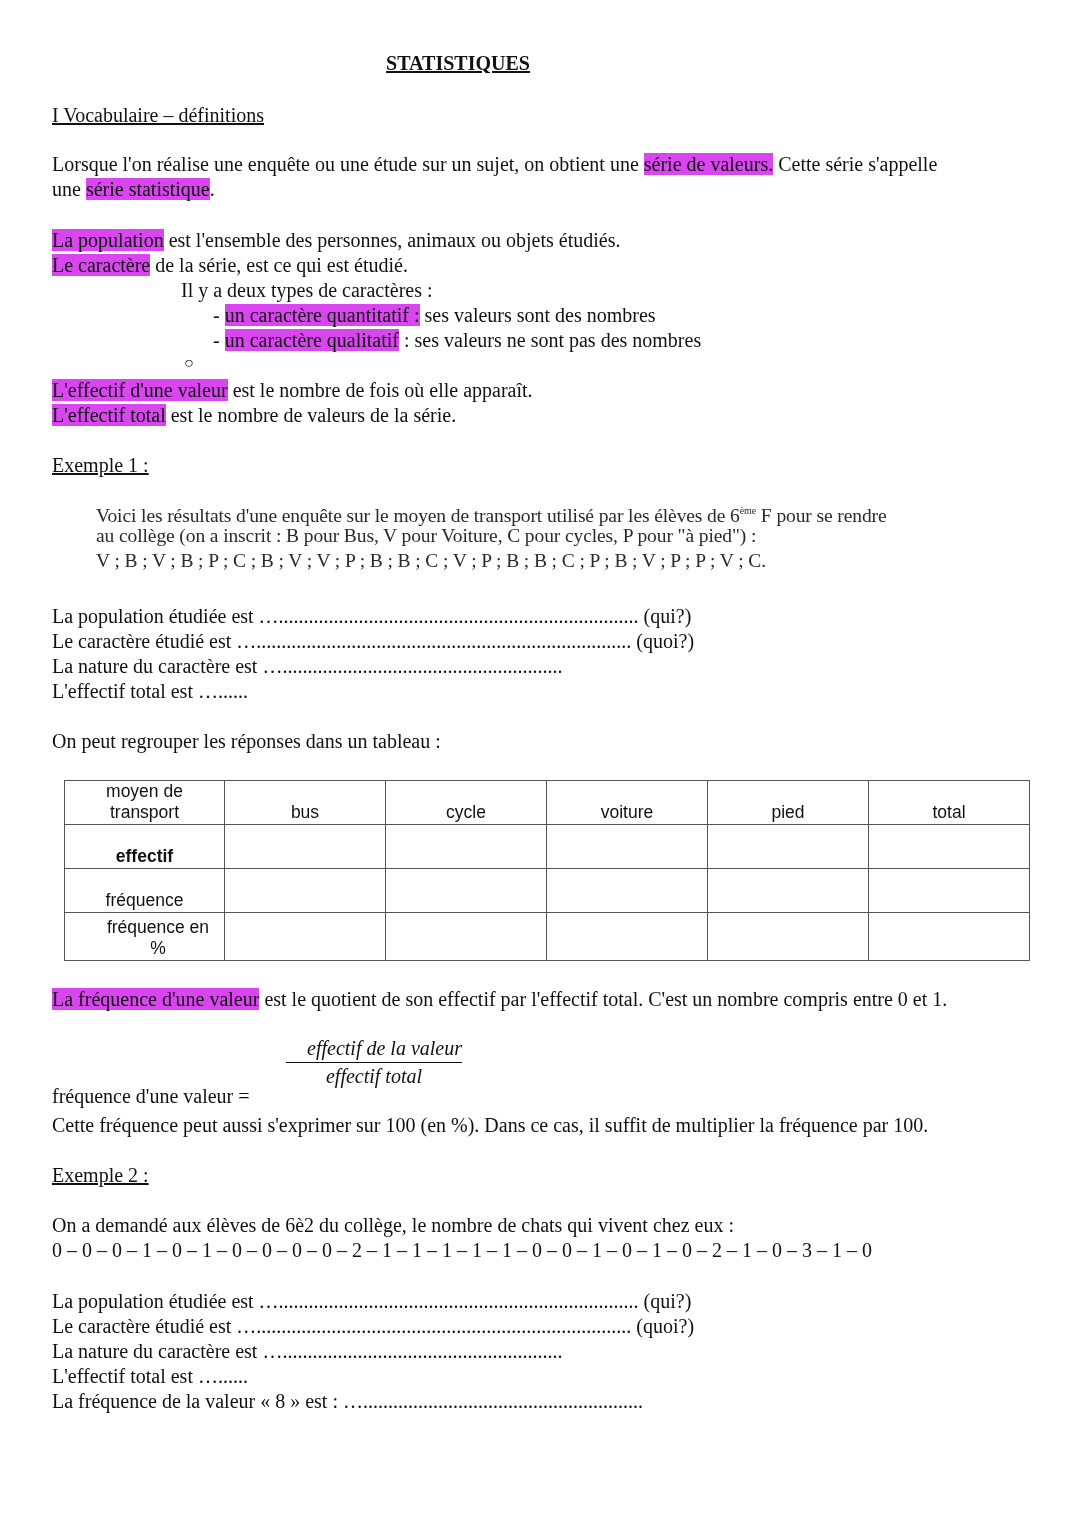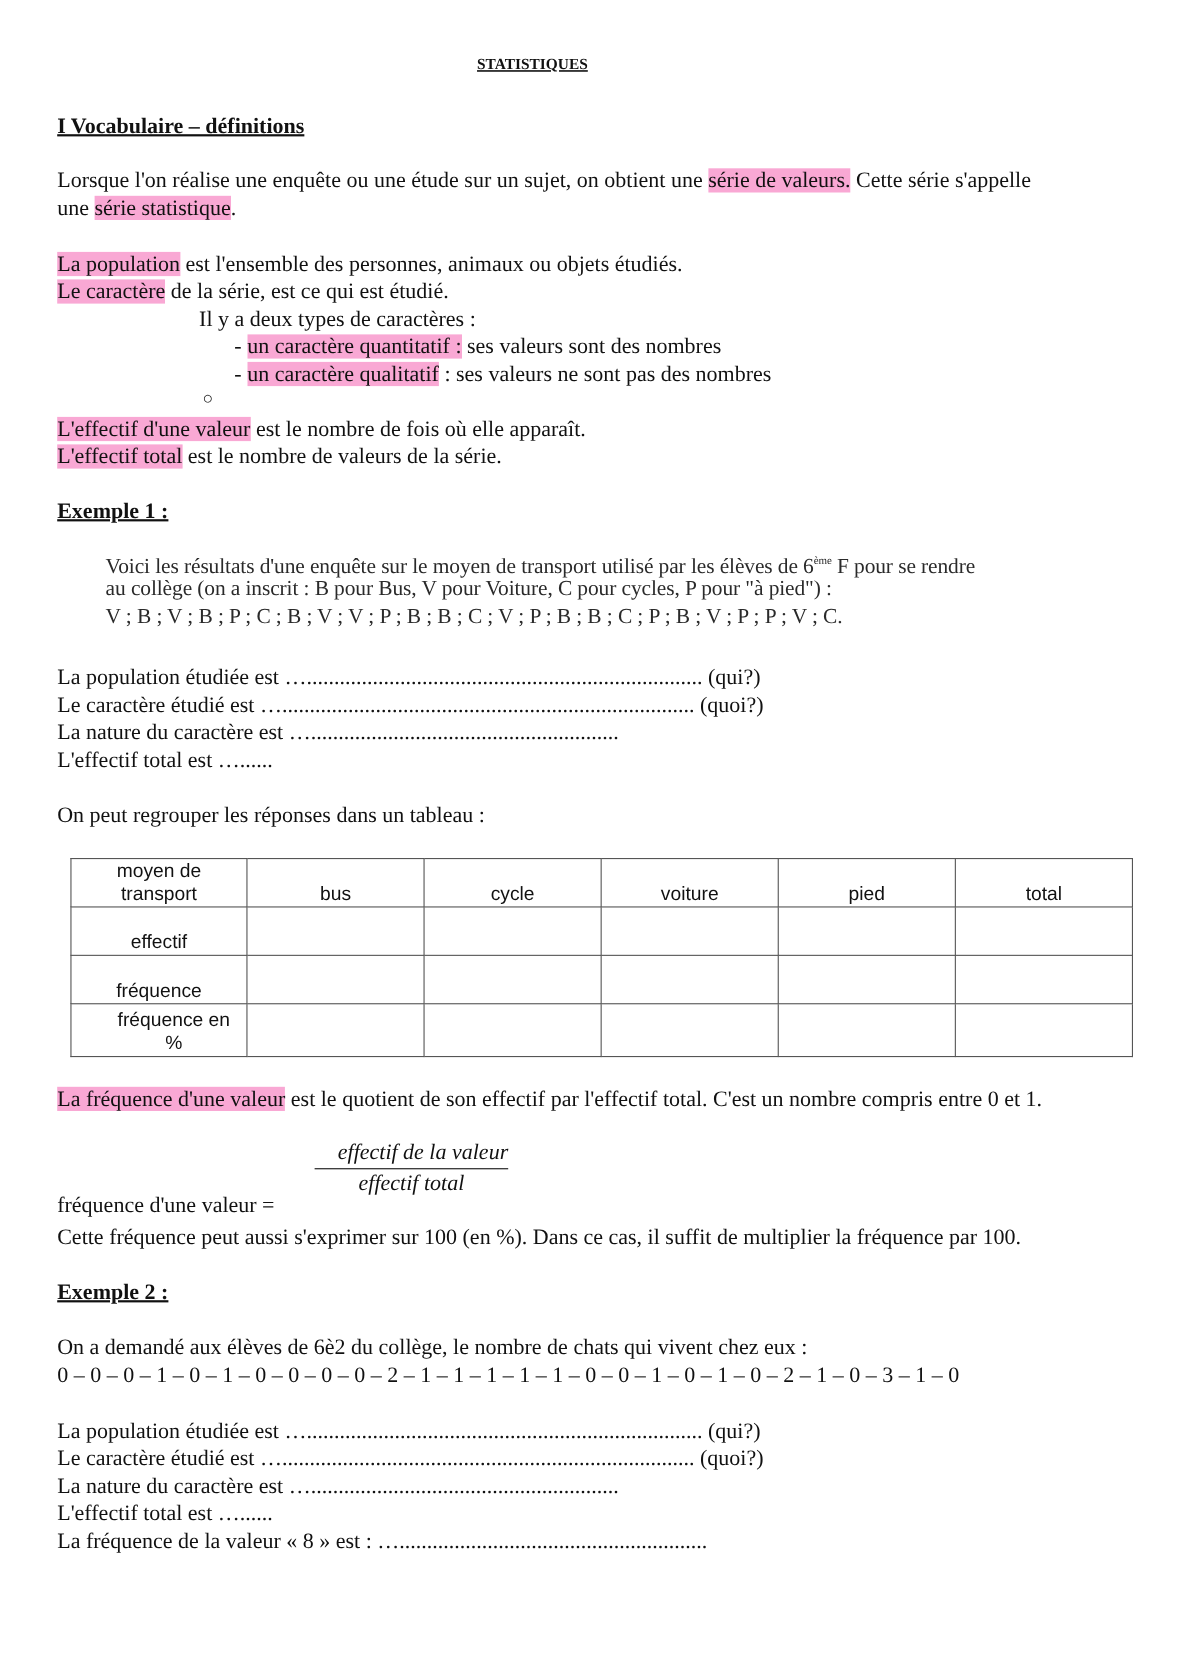--- a/index.html
+++ b/index.html
@@ -2,42 +2,42 @@
 <html><head>
   <meta charset="utf-8">
   <style>
     html, body { margin: 0; padding: 0; background: #ffffff; }
     body {
       width: 1080px; height: 1527px; position: relative; overflow: hidden;
       font-family: "Liberation Serif", serif; color: #111;
       font-size: 20px;
     }
     .line { position: absolute; left: 52px; white-space: nowrap; line-height: 25px; }
-    .hl { background: #f9a8d4; }
+    .hl { background: #d946ef; }
     .title {
       position: absolute; top: 52px; left: 0; width: 920px; text-align: center;
-      font-weight: bold; text-decoration: underline; font-size: 14px; margin-left: 26px;
+      font-weight: bold; text-decoration: underline; font-size: 20px;
     }
     .title span { padding-right: 4px; text-decoration: underline; }
-    .h1 { font-weight: bold; text-decoration: underline; }
+    .h1 { font-weight: normal; text-decoration: underline; }
     .ex-block {
       position: absolute; left: 96px; font-size: 19.5px; color: #2a2a2a; line-height: 25px;
       white-space: nowrap; letter-spacing: -0.1px;
     }
     .ex-block sup { font-size: 10px; vertical-align: 8px; }
     table.tbl {
       position: absolute; left: 64px; top: 780px; border-collapse: collapse;
       font-family: "Liberation Sans", sans-serif; font-size: 17.5px; color: #111;
     }
     table.tbl td {
       border: 1px solid #555; width: 129px; text-align: center; vertical-align: bottom;
       padding: 0 2px 1px 2px; line-height: 21px;
     }
     table.tbl tr.r0 td { height: 42px; }
-    table.tbl tr.r1 td { height: 42px; }
+    table.tbl tr.r1 td { height: 42px; font-weight: bold; }
     table.tbl tr.r2 td { height: 42px; }
     table.tbl tr.r3 td { height: 46px; padding-left: 29px; }
     table.tbl td.rowhead { width: 128px; }
     .frac {
       position: absolute; left: 286px; top: 1036px; font-style: italic; text-align: center;
       width: 176px; font-size: 20px;
     }
     .frac .num { border-bottom: 1.5px solid #111; padding-bottom: 2px; line-height: 24px; text-align: right; }
     .frac .den { line-height: 26px; text-align: center; }
     .bullet { position: absolute; left: 184px; top: 352px; font-size: 16px; line-height: 22px; }

